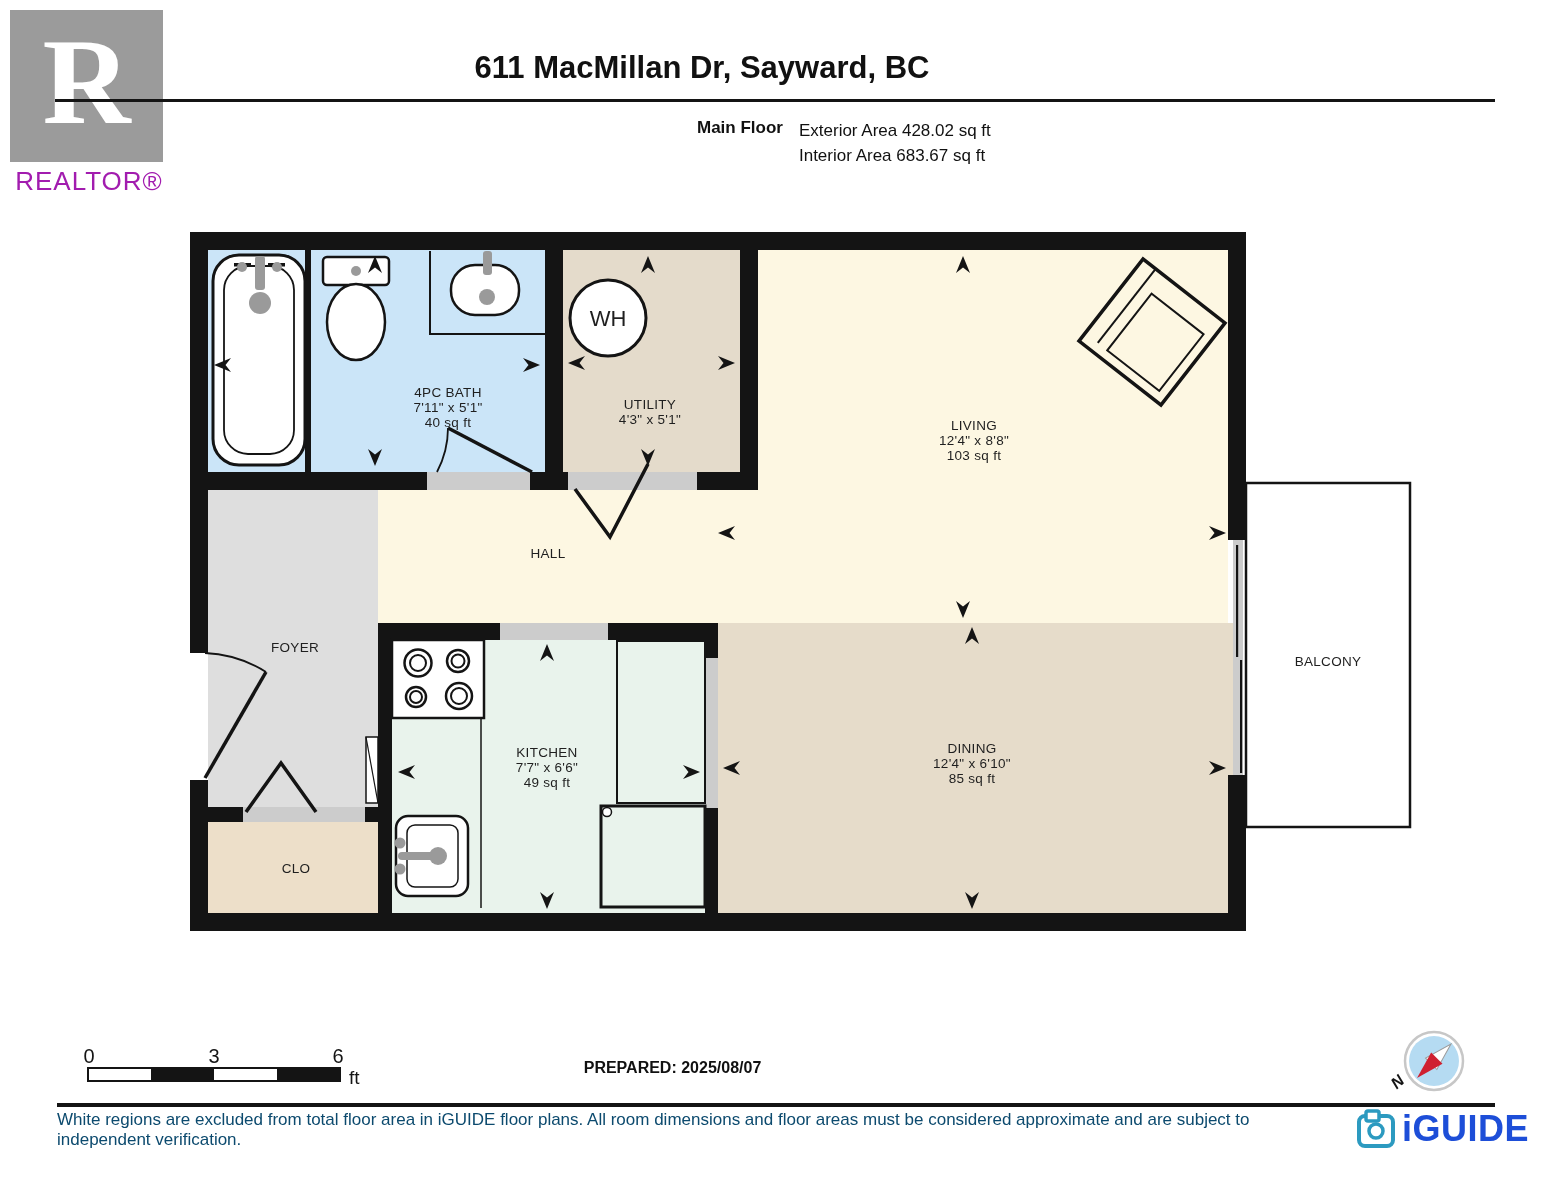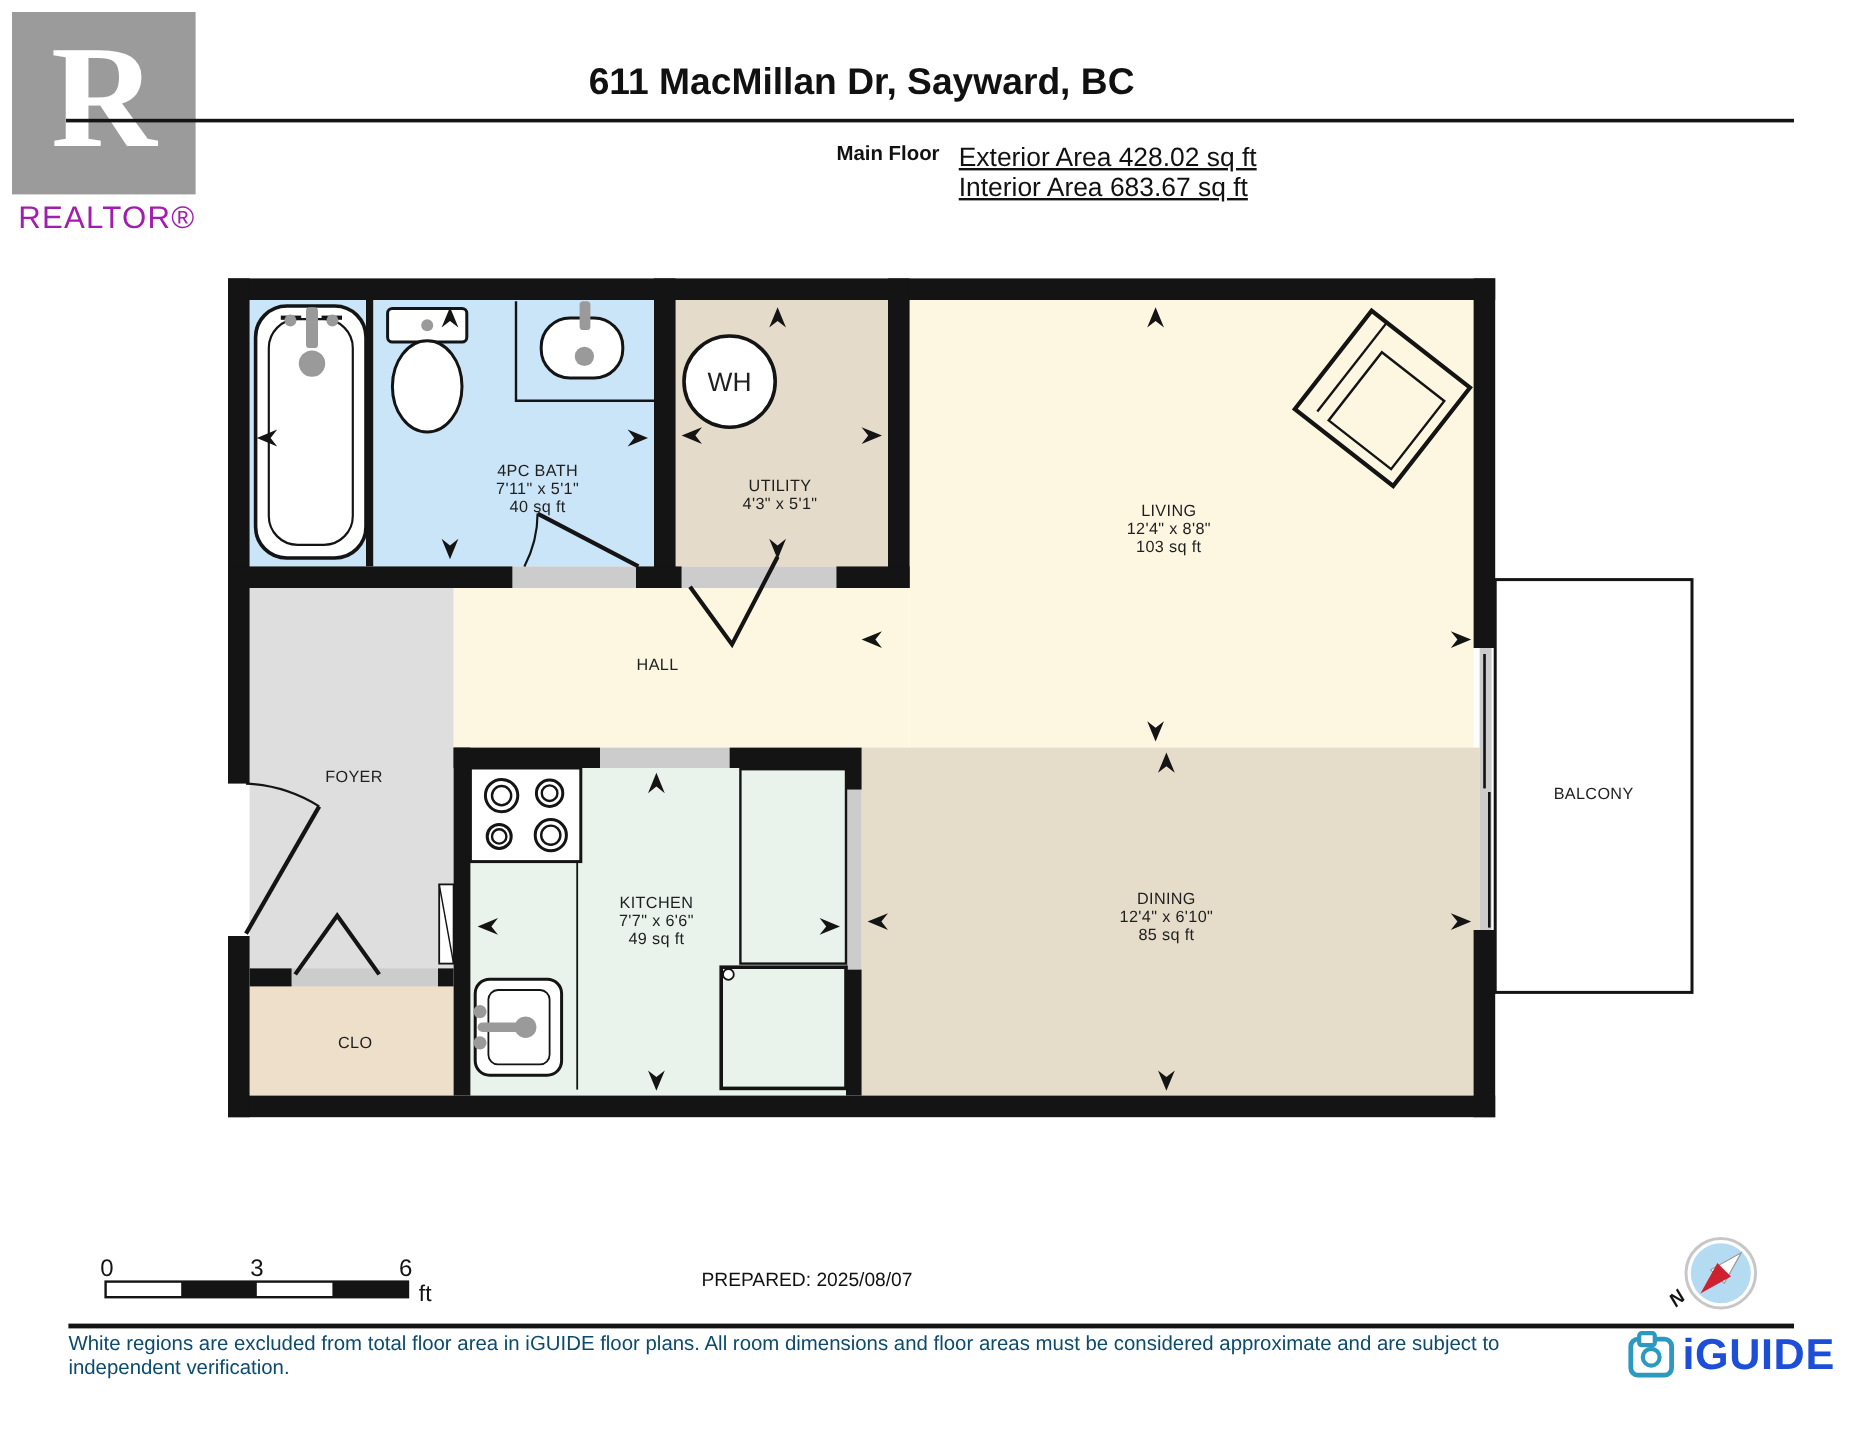--- a/index.html
+++ b/index.html
@@ -8,36 +8,36 @@
   .abs{position:absolute;}
 
   
   .realtor-box{left:10px;top:10px;width:153px;height:152px;background:#9b9b9b;
                display:flex;align-items:center;justify-content:center;z-index:1;}
   .realtor-r{font-family:"Liberation Serif", serif;font-weight:bold;font-size:122px;
              color:#fff;line-height:1;transform:translateY(-4px);}
   .realtor-word{left:8px;top:166px;width:162px;text-align:center;font-size:26px;
                 letter-spacing:1px;color:#a21caf;}
   .hrule-top{left:55px;top:99px;width:1440px;height:3px;background:#141414;z-index:2;}
-  .title{left:16px;top:50px;width:1404px;text-align:center;font-size:31px;font-weight:bold;}
+  .title{left:0;top:50px;width:1404px;text-align:center;font-size:31px;font-weight:bold;}
   .subhead{left:697px;top:118px;display:flex;gap:16px;align-items:flex-start;}
   .subhead .floor{font-size:17px;font-weight:bold;white-space:nowrap;}
-  .subhead .areas{font-size:22px;line-height:25px;white-space:nowrap;text-decoration:underline;}
+  .subhead .areas{font-size:17px;line-height:25px;white-space:nowrap;}
 
   
   svg text{font-family:"Liberation Sans", sans-serif;}
   .room-label{font-size:13.5px;fill:#1f1f1f;text-anchor:middle;letter-spacing:.3px;}
   .wall{fill:#141414;}
   .doorgray{fill:#cccccc;}
   .fix{fill:#ffffff;stroke:#141414;}
   .thin{fill:none;stroke:#141414;}
   .metal{fill:#9a9a9a;}
 
   
-  .prepared{left:0;top:1059px;width:1345px;text-align:center;font-size:16px;font-weight:normal;}
+  .prepared{left:0;top:1059px;width:1345px;text-align:center;font-size:16px;font-weight:bold;}
   .hrule-bottom{left:57px;top:1103px;width:1438px;height:4px;background:#141414;}
   .disclaimer{left:57px;top:1110px;width:1200px;font-size:17px;color:#0c4a6e;}
   .iguide{left:1356px;top:1108px;display:flex;align-items:flex-end;gap:6px;color:#1d4ed8;}
   .iguide-text{font-size:36px;font-weight:600;letter-spacing:0.5px;}
   .mls{right:58px;top:1216px;font-size:15px;color:#a6a6a6;}
 </style>
 </head>
 <body>
 
 <div class="page">

